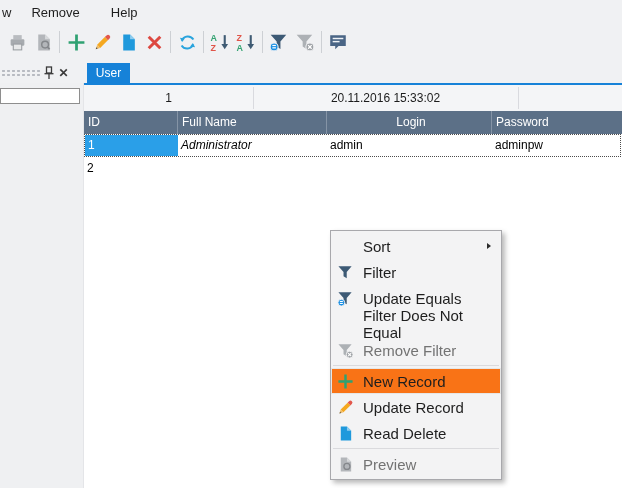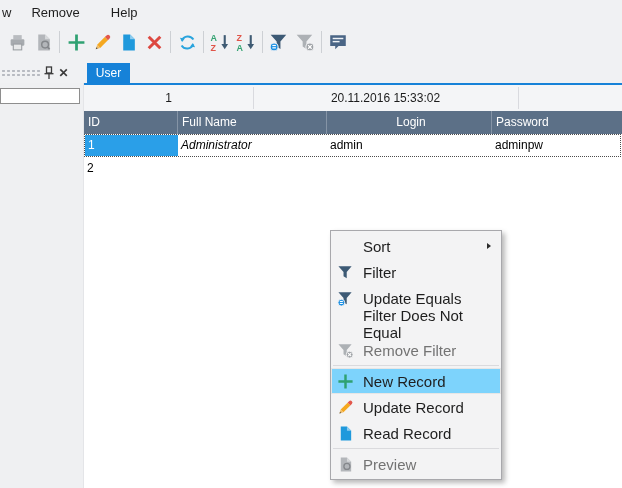--- a/index.html
+++ b/index.html
@@ -58,21 +58,21 @@
   .r1-id{width:93px;background:#2a9fe8;color:#fff;}
   .r1-name{width:149px;font-style:italic;}.r1-login{width:165px;}.r1-pass{flex:1;}
 
   .grid-row2{position:absolute;top:157px;left:84px;height:23px;line-height:23px;padding-left:3px;
              font-size:12px;color:#000;}
 
   
   .ctx{position:absolute;left:330px;top:230px;width:170px;background:#f3f3f4;
        border:1px solid #a8a8ac;box-shadow:3px 3px 5px rgba(0,0,0,0.28);padding:2px 0;z-index:50;}
   .cm-item{height:26px;display:flex;align-items:center;padding:0 6px 0 3px;font-size:15px;color:#1e1e1e;}
-  .cm-item.hl{background:#7dd3fc;box-shadow:inset 0 0 0 1px #e6e6e6;}
+  .cm-item.hl{background:#f97316;box-shadow:inset 0 0 0 1px #e6e6e6;}
   .cm-item.disabled .cm-label{color:#737373;}
   .cm-icon{width:22px;height:20px;display:flex;align-items:center;justify-content:center;margin-right:7px;flex:none;}
   .cm-sep{height:1px;background:#dadadd;margin:2px 2px;}
   .cm-arrow{margin-left:auto;width:0;height:0;border-left:4px solid #2b2b2b;
             border-top:3.5px solid transparent;border-bottom:3.5px solid transparent;margin-right:4px;}
 </style>
 </head>
 <body>
 
 <div id="root">
@@ -292,21 +292,21 @@
       <span class="cm-label">Update Record</span>
     </div>
 
     <div class="cm-item">
       <span class="cm-icon">
         <svg width="17" height="17" viewBox="0 0 18 18">
           <path d="M4 1.5h6.5L15 6v10.5H4z" fill="#1f99dc"></path>
           <path d="M10.5 1.5 15 6h-4.5z" fill="#8ecdf0"></path>
         </svg>
       </span>
-      <span class="cm-label">Read Record</span>
+      <span class="cm-label">Read Delete</span>
     </div>
 
 
     <div class="cm-sep"></div>
 
     <div class="cm-item disabled">
       <span class="cm-icon">
         <svg width="17" height="17" viewBox="0 0 18 18">
           <path d="M4 1.5h6.5L15 6v10.5H4z" fill="#b3b6ba"></path>
           <path d="M10.5 1.5 15 6h-4.5z" fill="#d7d9db"></path>

